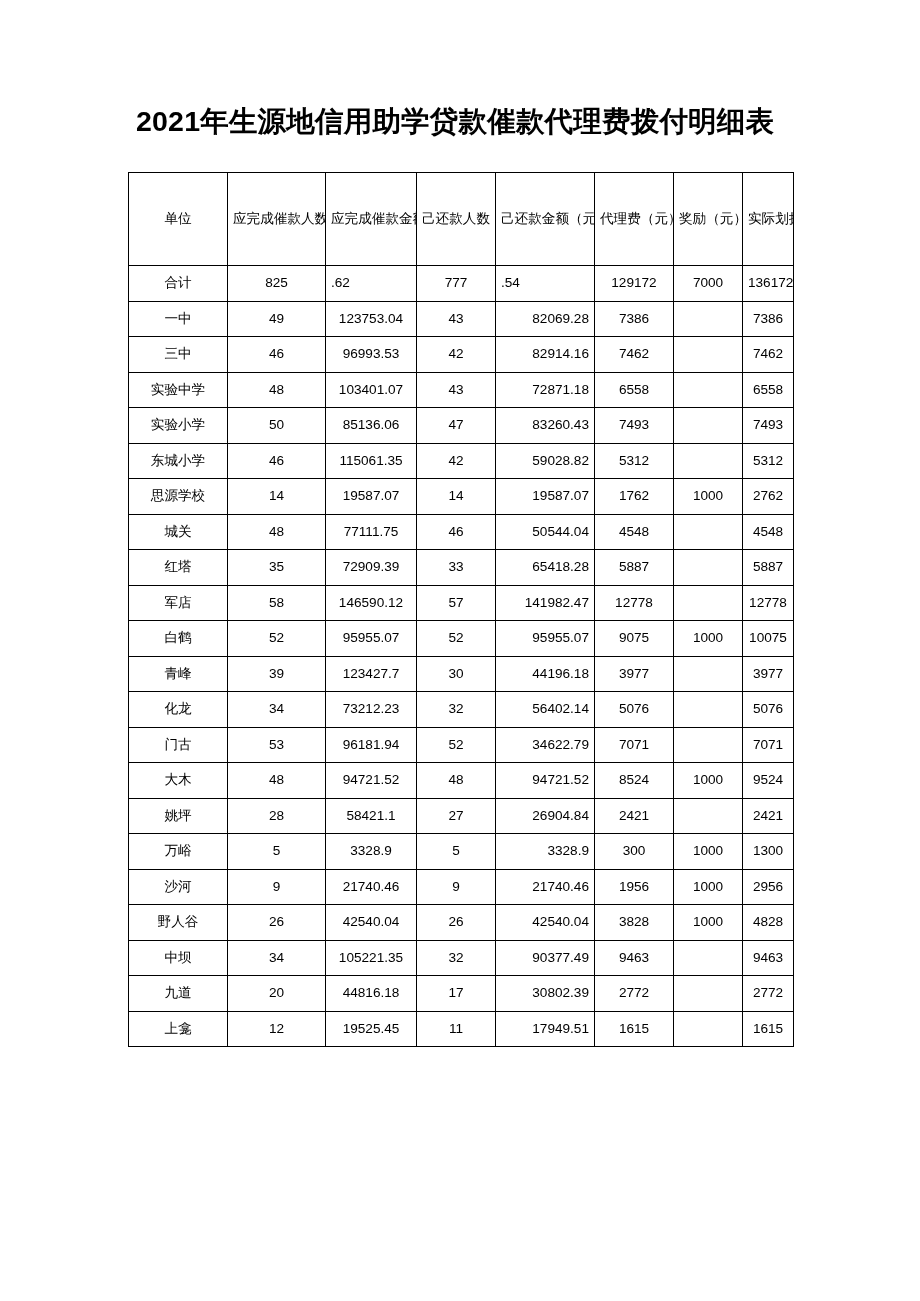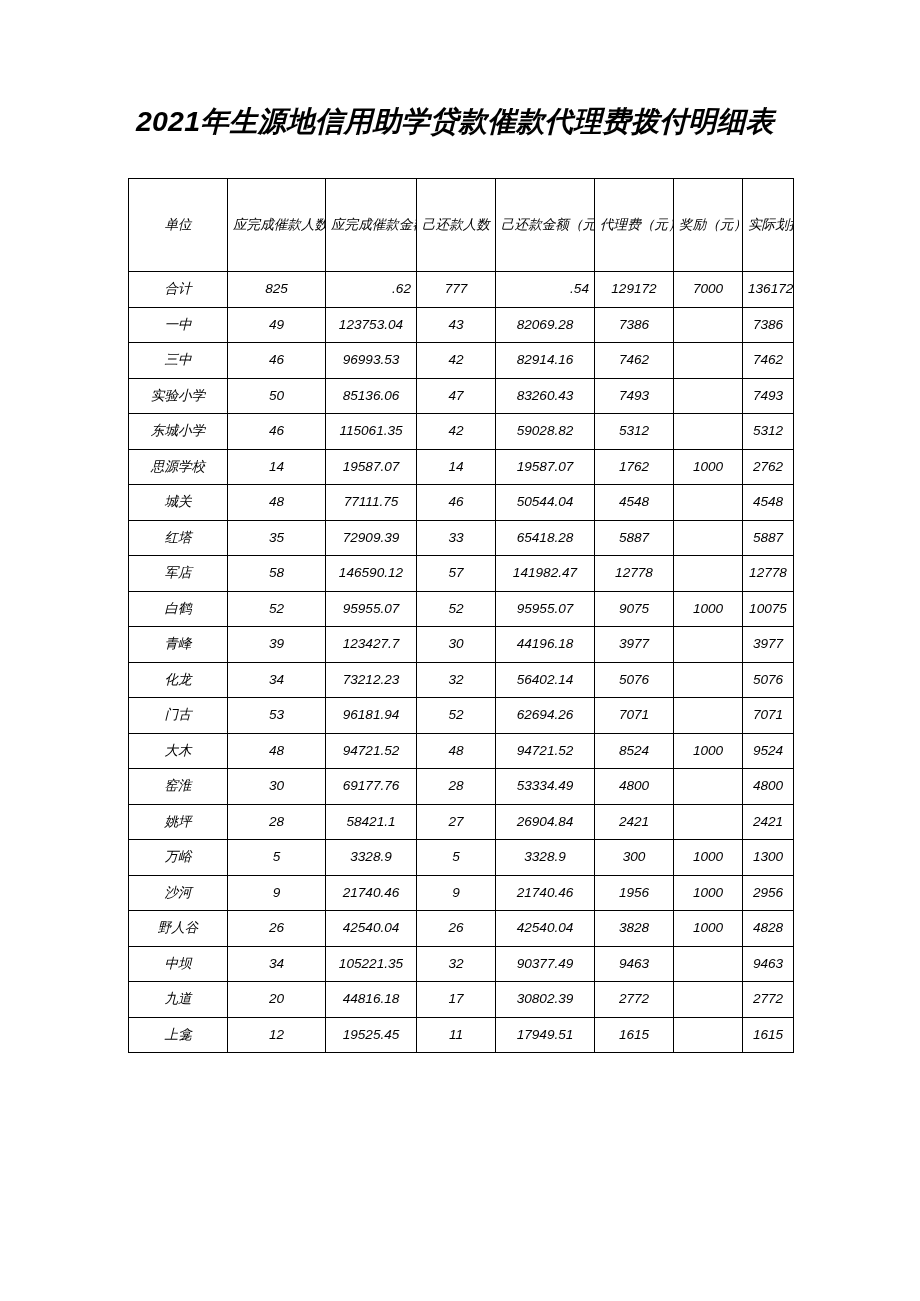--- a/index.html
+++ b/index.html
@@ -13,38 +13,37 @@
     background: #ffffff;
     font-family: "Liberation Sans", "DejaVu Sans", sans-serif;
     color: #000000;
     overflow: hidden;
   }
   .page {
     position: relative;
     width: 920px;
     height: 1301px;
     box-sizing: border-box;
-    font-style: italic;
   }
   .doc-title {
     position: absolute;
     left: 136px;
     top: 104px;
     width: 700px;
     font-size: 28.5px;
     font-weight: 700;
     letter-spacing: 0.2px;
     line-height: 1.25;
     color: #000;
     white-space: nowrap;
   }
   .table-wrap {
     position: absolute;
     left: 128px;
-    top: 178px;
+    top: 172px;
     width: 665px;
   }
   table.main-table {
     border-collapse: collapse;
     width: 665px;
     table-layout: fixed;
     font-size: 13.6px;
   }
   table.main-table td,
   table.main-table th {
@@ -74,24 +73,24 @@
   .col-plan-a { width: 91px; }
   .col-paid-n { width: 79px; }
   .col-paid-a { width: 99px; }
   .col-fee    { width: 79px; }
   .col-bonus  { width: 69px; }
   .col-actual { width: 51px; }
 
   td.c-unit   { text-align: center; }
   td.c-num    { text-align: center; }
   td.c-amount { text-align: right; padding-right: 7px; }
-  td.c-amount.wide { text-align: center; }
+  td.c-amount.wide { text-align: right; }
 
   tbody tr.total-row td { }
-  tbody tr.total-row td.c-amount { text-align: right; }
+  tbody tr.total-row td.c-amount { text-align: left; }
 </style>
 </head>
 <body>
 
 <div class="page">
 
   <div class="doc-title">2021年生源地信用助学贷款催款代理费拨付明细表</div>
 
   <div class="table-wrap">
     <table class="main-table">
@@ -142,20 +141,30 @@
             <td class="c-unit">三中</td>
             <td class="c-num">46</td>
             <td class="c-amount">96993.53</td>
             <td class="c-num">42</td>
             <td class="c-amount wide">82914.16</td>
             <td class="c-num">7462</td>
             <td class="c-num"></td>
             <td class="c-amount">7462</td>
           </tr>
           <tr>
+            <td class="c-unit">实验中学</td>
+            <td class="c-num">48</td>
+            <td class="c-amount">103401.07</td>
+            <td class="c-num">43</td>
+            <td class="c-amount wide">72871.18</td>
+            <td class="c-num">6558</td>
+            <td class="c-num"></td>
+            <td class="c-amount">6558</td>
+          </tr>
+          <tr>
             <td class="c-unit">实验小学</td>
             <td class="c-num">50</td>
             <td class="c-amount">85136.06</td>
             <td class="c-num">47</td>
             <td class="c-amount wide">83260.43</td>
             <td class="c-num">7493</td>
             <td class="c-num"></td>
             <td class="c-amount">7493</td>
           </tr>
           <tr>
@@ -236,46 +245,36 @@
             <td class="c-amount wide">56402.14</td>
             <td class="c-num">5076</td>
             <td class="c-num"></td>
             <td class="c-amount">5076</td>
           </tr>
           <tr>
             <td class="c-unit">门古</td>
             <td class="c-num">53</td>
             <td class="c-amount">96181.94</td>
             <td class="c-num">52</td>
-            <td class="c-amount wide">62694.26</td>
+            <td class="c-amount wide">34622.79</td>
             <td class="c-num">7071</td>
             <td class="c-num"></td>
             <td class="c-amount">7071</td>
           </tr>
           <tr>
             <td class="c-unit">大木</td>
             <td class="c-num">48</td>
             <td class="c-amount">94721.52</td>
             <td class="c-num">48</td>
             <td class="c-amount wide">94721.52</td>
             <td class="c-num">8524</td>
             <td class="c-num">1000</td>
             <td class="c-amount">9524</td>
           </tr>
           <tr>
-            <td class="c-unit">窑淮</td>
-            <td class="c-num">30</td>
-            <td class="c-amount">69177.76</td>
-            <td class="c-num">28</td>
-            <td class="c-amount wide">53334.49</td>
-            <td class="c-num">4800</td>
-            <td class="c-num"></td>
-            <td class="c-amount">4800</td>
-          </tr>
-          <tr>
             <td class="c-unit">姚坪</td>
             <td class="c-num">28</td>
             <td class="c-amount">58421.1</td>
             <td class="c-num">27</td>
             <td class="c-amount wide">26904.84</td>
             <td class="c-num">2421</td>
             <td class="c-num"></td>
             <td class="c-amount">2421</td>
           </tr>
           <tr>

